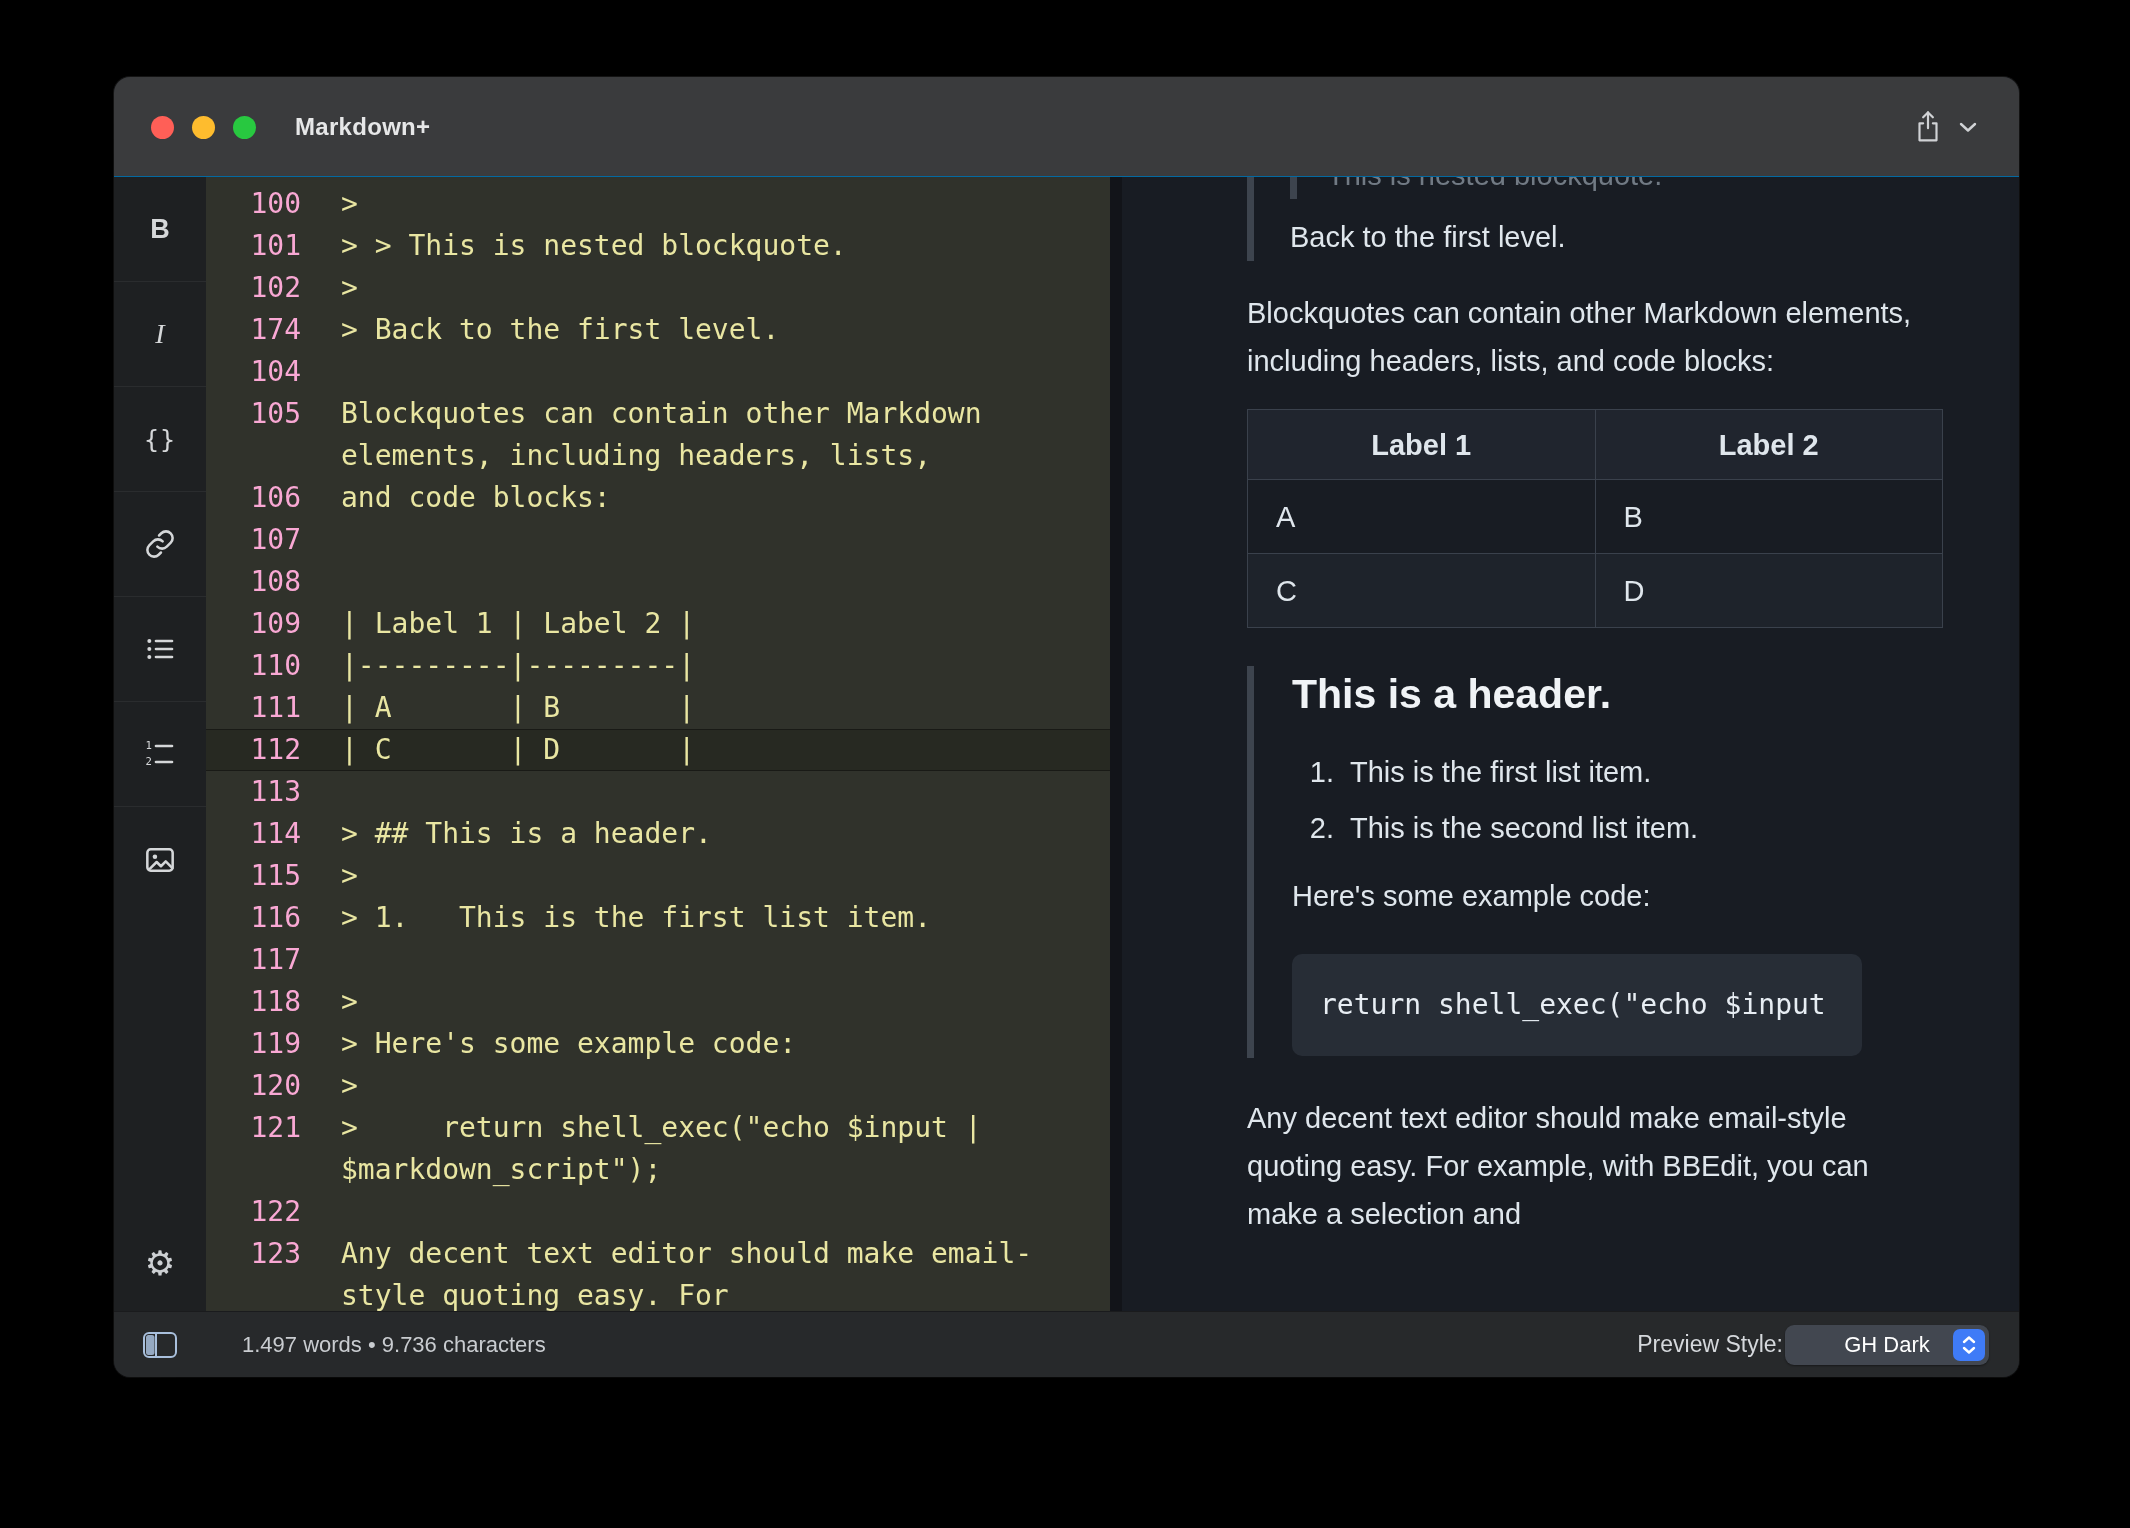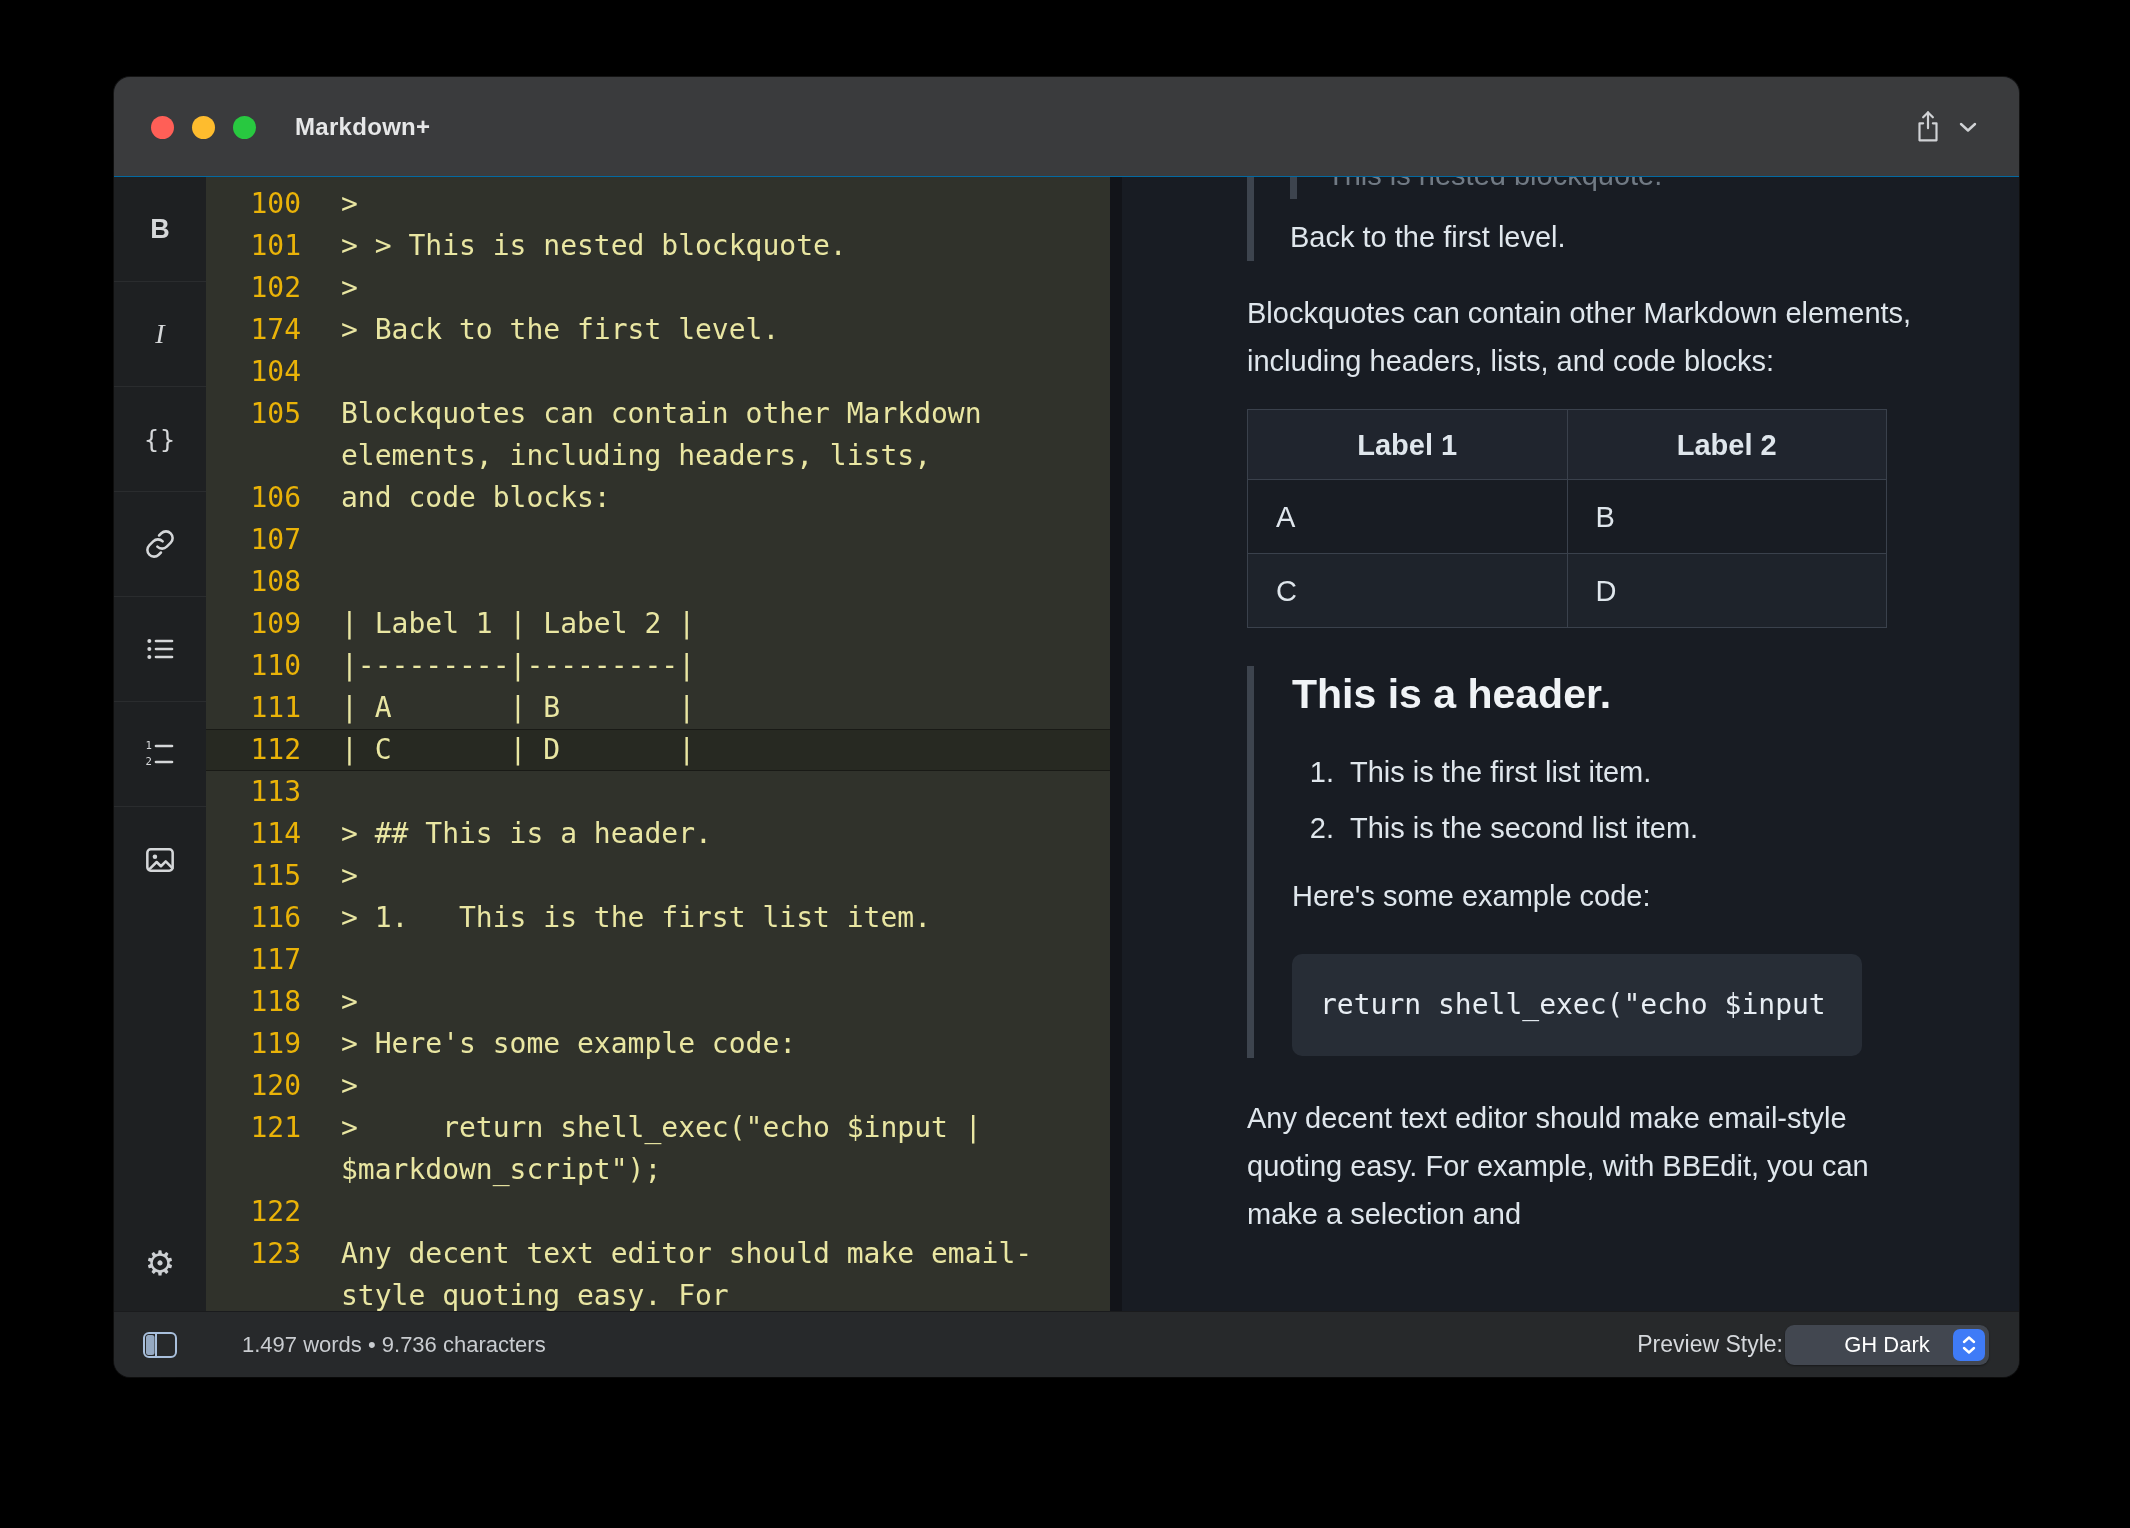--- a/index.html
+++ b/index.html
@@ -31,34 +31,34 @@
   .glyph-braces { font-family:"DejaVu Sans Mono", monospace; font-size:25px; letter-spacing:1px; }
   .tool-spacer { flex:1; }
   .gearbtn { width:92px; height:96px; display:flex; align-items:center; justify-content:center;
              color:#cdd0d3; font-size:34px; }
 
   
   .editor { width:904px; background:#30322b; padding-top:6px; overflow:hidden; position:relative;
             font-family:"DejaVu Sans Mono", monospace; font-size:28px; line-height:42px; }
   .ed-line { display:flex; align-items:flex-start; }
   .ed-line.current { background:#272922; box-shadow: inset 0 1px 0 rgba(0,0,0,.35), inset 0 -1px 0 rgba(0,0,0,.35); }
-  .ed-num { width:95px; flex:0 0 95px; text-align:right; color:#eab308; user-select:none; }
+  .ed-num { width:95px; flex:0 0 95px; text-align:right; color:#f9a8d4; user-select:none; }
   .ed-text { margin-left:40px; width:44ch; white-space:pre-wrap; color:#e9e6a2; }
 
   .split { width:12px; background:#121419; }
 
   
   .preview { flex:1; background:#181c23; overflow:hidden; position:relative;
              color:#dfe6ec; font-size:29px; line-height:48px; }
   .pv-inner { margin-top:-26px; padding:0 55px 0 125px; }
   .pv-bq { border-left:7px solid #3d444e; padding-left:36px; }
   .pv-bq-nested { border-left:7px solid #3d444e; padding-left:30px; color:#717a84; }
   .pv-back { margin-top:14px; }
   .pv-p { max-width:665px; margin-top:28px; }
-  .pv-table { border-collapse:collapse; margin-top:24px; width:640px;border-radius:32px; }
+  .pv-table { border-collapse:collapse; margin-top:24px; width:696px;border-radius:32px; }
   .pv-table th { border:1px solid #3a414c; background:#20252e; height:70px; font-weight:bold;
                  text-align:center; font-size:29px; }
   .pv-table td { border:1px solid #3a414c; height:74px; padding-left:28px; text-align:left; }
   .pv-table tr.alt { background:#1e232b; }
   .pv-bq2 { margin-top:38px; border-left:7px solid #3d444e; padding:0 0 2px 38px; }
   .pv-h2 { font-size:41px; font-weight:bold; line-height:56px; color:#f0f3f6; }
   .pv-ol { margin-top:26px; }
   .pv-li { display:flex; line-height:48px; margin-bottom:8px; }
   .pv-li .marker { width:42px; flex:0 0 42px; text-align:right; }
   .pv-li .li-text { margin-left:16px; }

